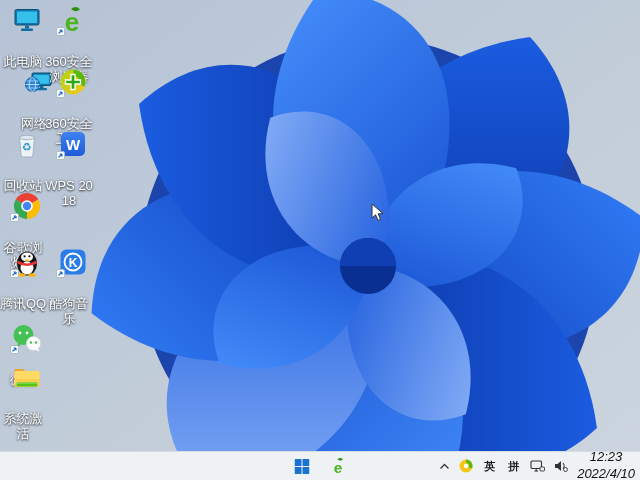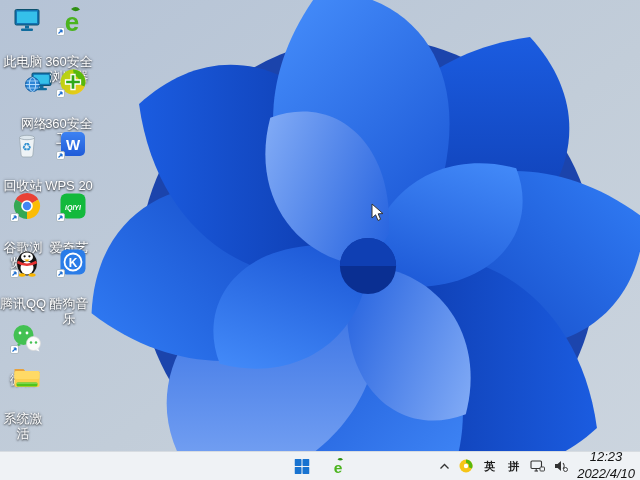--- a/index.html
+++ b/index.html
@@ -244,34 +244,20 @@
       </svg>
       <span class="badge">
         <svg width="7" height="7">
             <path d="M1.5,5.5 L5,2 M5,2 H2.6 M5,2 V4.4" stroke="#1f6fd0" stroke-width="1.2" fill="none"></path>
           </svg>
       </span>
     </div>
     <div class="lbl">WPS 2018</div>
   </div>
 
-  <div class="dicon" style="left:51px;top:191px">
-    <div class="art">
-      <svg width="30" height="30" viewBox="0 0 30 30">
-        <rect x="2.5" y="2.5" width="25" height="25" rx="6" fill="#13b93c"></rect>
-        <text x="15" y="18.5" text-anchor="middle" font-size="7" font-weight="bold" font-style="italic" fill="#fff">iQIYI</text>
-      </svg>
-      <span class="badge">
-        <svg width="7" height="7">
-            <path d="M1.5,5.5 L5,2 M5,2 H2.6 M5,2 V4.4" stroke="#1f6fd0" stroke-width="1.2" fill="none"></path>
-          </svg>
-      </span>
-    </div>
-    <div class="lbl">爱奇艺</div>
-  </div>
 
   <div class="dicon" style="left:51px;top:247px">
     <div class="art">
       <svg width="30" height="30" viewBox="0 0 30 30">
         <rect x="2.5" y="2.5" width="25" height="25" rx="6" fill="#2a7ce8"></rect>
         <circle cx="15" cy="15" r="8.5" fill="none" stroke="#fff" stroke-width="1.8"></circle>
         <text x="15" y="19.5" text-anchor="middle" font-size="12" font-weight="bold" fill="#fff">K</text>
       </svg>
       <span class="badge">
         <svg width="7" height="7">

